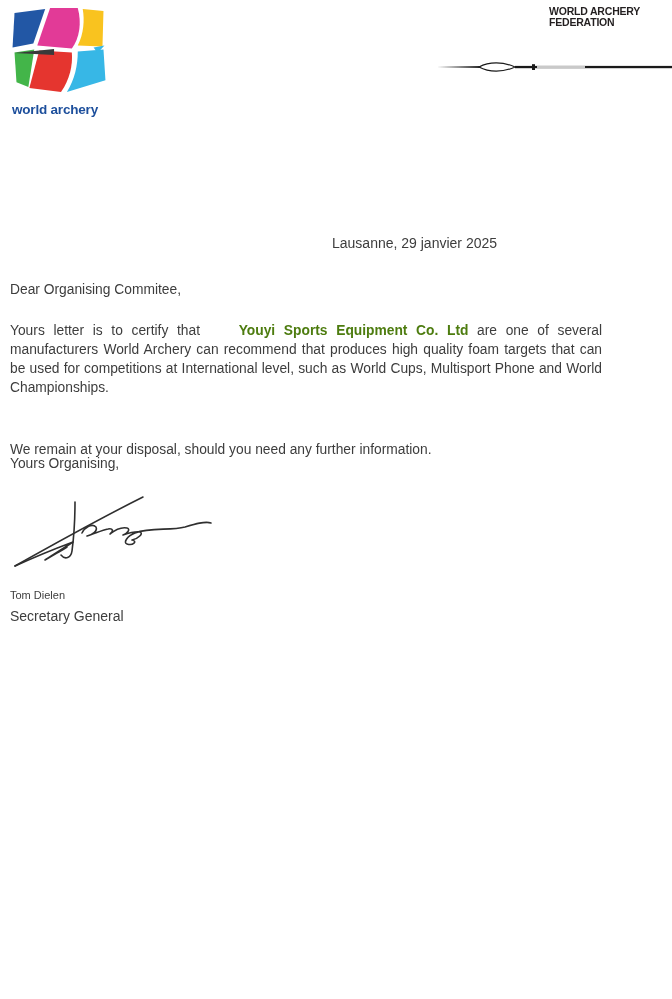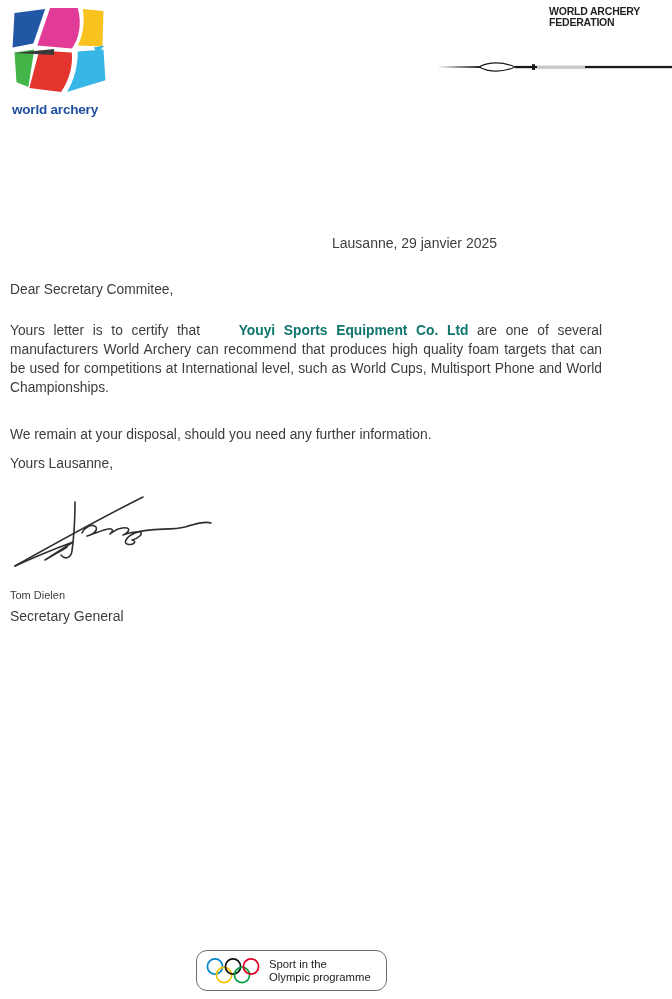--- a/index.html
+++ b/index.html
@@ -19,22 +19,22 @@
   .org-en{color:#231f20;}
   .org-fr{color:#949698;margin-top:3px;}
   .lh-arrow{position:absolute;left:437px;top:59px;}
   .org-address{position:absolute;left:549px;top:70px;font-size:9px;
     line-height:11.7px;color:#8d9093;}
   
   .dateline{position:absolute;left:332px;top:207px;font-size:14px;margin-top:28px;}
   .salutation{position:absolute;left:10px;top:282px;font-size:13.8px;}
   .body-paragraph{position:absolute;left:10px;top:321px;width:592px;
     font-size:13.8px;line-height:19px;text-align:justify;}
-  .body-paragraph b{color:#0f766e;margin-left:30px;}
-  .closing-line{position:absolute;left:10px;top:427px;font-size:13.8px;}
+  .body-paragraph b{color:#4d7c0f;margin-left:30px;}
+  .closing-line{position:absolute;left:10px;top:442px;font-size:13.8px;}
   .signoff{position:absolute;left:10px;top:456px;font-size:13.8px;}
   .signature{position:absolute;left:5px;top:486px;}
   .signer-name{position:absolute;left:10px;top:589px;font-size:11px;}
   .signer-title{position:absolute;left:10px;top:608px;font-size:14px;}
   
   .olympic-badge{
     position:absolute;left:196px;top:950px;width:191px;height:41px;
     box-sizing:border-box;border:1px solid #6e6e6e;border-radius:11px;
     display:flex;align-items:center;background:#fff;
   }
@@ -73,45 +73,32 @@
     <polygon points="0,8 46,7 46,9" fill="#1a1a1a"></polygon>
     <path d="M42 8 C52 2.5 66 2.5 78 8 C66 13.5 52 13.5 42 8 Z" fill="#ffffff" stroke="#1a1a1a" stroke-width="1.2"></path>
     <rect x="78" y="6.9" width="157" height="2.3" fill="#1a1a1a"></rect>
     <rect x="95" y="5.2" width="3" height="5.8" fill="#1a1a1a"></rect>
     <rect x="100" y="6.9" width="48" height="2.3" fill="#c9c9c9"></rect>
   </svg>
 
 
   <div class="dateline">Lausanne, 29 janvier 2025</div>
 
-  <div class="salutation">Dear Secretary Commitee,</div>
+  <div class="salutation">Dear Organising Commitee,</div>
 
   <div class="body-paragraph"><span>Yours letter is to certify that </span><b>Youyi Sports Equipment Co. Ltd</b><span> are one of several manufacturers World Archery can recommend that produces high quality foam targets that can be used for competitions at International level, such as World Cups, Multisport Phone and World Championships.</span></div>
 
   <div class="closing-line">We remain at your disposal, should you need any further information.</div>
 
-  <div class="signoff">Yours Lausanne,</div>
+  <div class="signoff">Yours Organising,</div>
 
   <svg class="signature" width="210" height="85" viewBox="0 0 210 85" fill="none" stroke="#2f2f2f" stroke-width="1.6" stroke-linecap="round" stroke-linejoin="round">
     <path d="M138 11 C104 28 58 53 10 80"></path>
     <path d="M10 80 C34 69 52 62 68 56 C56 64 46 70 40 74 C48 69 56 65 62 61"></path>
     <path d="M70 16 C70 33 69 50 67 65 C66 72 60 74 56 69"></path>
     <path d="M77 47 C80 41 87 37 91 41 C93 45 87 49 82 50 C89 48 97 44 103 43 C108 42 109 45 105 48 C110 44 117 41 122 42 C126 43 122 48 118 49 C124 47 130 45 135 46 C139 47 133 53 127 54 C133 55 128 60 122 58 C118 57 122 50 130 47 C146 41 165 45 180 41 C190 38 200 35 206 37"></path>
   </svg>
 
   <div class="signer-name">Tom Dielen</div>
   <div class="signer-title">Secretary General</div>
 
-  <div class="olympic-badge">
-    <svg class="badge-rings" width="54" height="28" viewBox="0 0 54 28" fill="none" stroke-width="1.7">
-      <circle cx="9" cy="9.5" r="7.6" stroke="#0085c7"></circle>
-      <circle cx="18" cy="18" r="7.6" stroke="#f4c300"></circle>
-      <circle cx="27" cy="9.5" r="7.6" stroke="#111111"></circle>
-      <circle cx="36" cy="18" r="7.6" stroke="#009f3d"></circle>
-      <circle cx="45" cy="9.5" r="7.6" stroke="#df0024"></circle>
-    </svg>
-    <div class="badge-text">
-      <div>Sport in the</div>
-      <div>Olympic programme</div>
-    </div>
-  </div>
 
 </div>
 
 </body></html>

